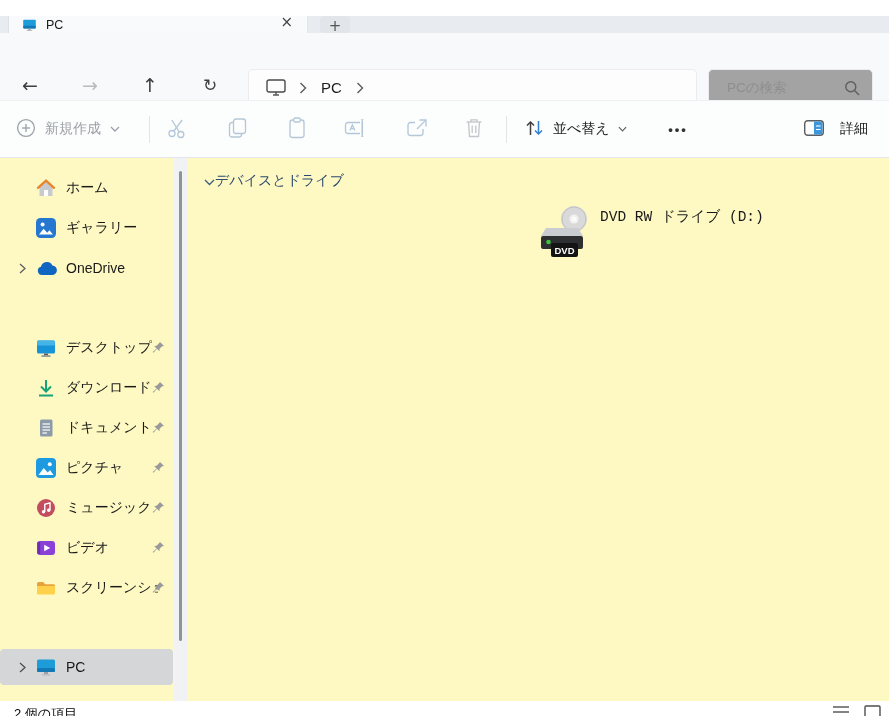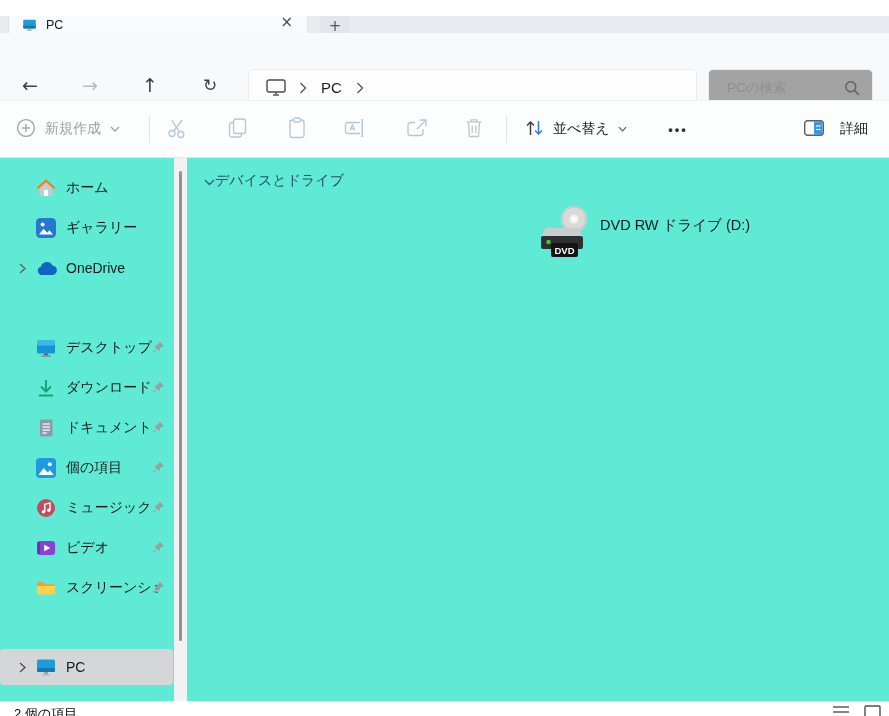--- a/index.html
+++ b/index.html
@@ -47,21 +47,21 @@
   .tbd1{left:149px} .tbd2{left:506px}
   .tb-ico { position:absolute; top:13px; width:32px; height:32px; display:flex; align-items:center; justify-content:center; }
   .tb-cut{left:161px} .tb-copy{left:221px} .tb-paste{left:281px} .tb-rename{left:339px} .tb-share{left:401px} .tb-trash{left:458px}
   .tb-sort { left:524px; gap:8px; font-size:14px; color:#1f1f1f; }
   .tb-more { left:656px; width:44px; justify-content:center; color:#333; font-size:13px;
              letter-spacing:2px; font-weight:bold; }
   .tb-details { right:21px; gap:16px; font-size:14px; color:#1b1b1b; }
   .chev-dn { display:flex; color:#6e6e6e; }
 
   
-  .bodyarea { position:absolute; top:142px; left:0; right:0; height:543px; background:#5eead4; }
+  .bodyarea { position:absolute; top:142px; left:0; right:0; height:543px; background:#fef9c3; }
   .sidebar { position:absolute; left:0; top:0; width:173px; height:100%; padding-top:10px; }
   .side-item { position:relative; height:40px; display:flex; align-items:center; padding-left:8px; border-radius:5px; }
   .side-item.selected { background:#d5d6d7; height:36px; border-radius:4px; }
   .side-chev { width:28px; display:flex; justify-content:center; align-items:center; }
   .side-icon { width:21px; display:flex; }
   .side-label { margin-left:9px; font-size:14px; color:#191919; white-space:nowrap; overflow:hidden; max-width:92px; }
   .side-pin { position:absolute; right:8px; top:13px; display:flex; }
   .spacer40 { height:40px; } .spacer41 { height:41px; }
 
   .scrolltrack { position:absolute; left:174px; top:0; width:13px; height:100%; background:#f1f2f3; }
@@ -69,21 +69,21 @@
 
   .main { position:absolute; left:187px; top:0; right:0; height:100%; }
   .group-header { position:absolute; left:17px; top:14px; display:flex; align-items:center; gap:0;
                   font-size:14px; color:#2c4a6e; }
   .tile { position:absolute; }
   .tile-c { left:23px; top:38px; width:322px; height:68px; }
   .tile-d { left:347px; top:38px; width:262px; height:68px; }
   .tile-icon-c { position:absolute; left:6px; top:7px; display:flex; }
   .tile-icon-d { position:absolute; left:2px; top:6px; display:flex; }
   .tile-name { position:absolute; left:73px; top:3px; font-size:14.5px; color:#191919; white-space:nowrap; }
-  .tile-d .tile-name { left:66px; top:20px; }
+  .tile-d .tile-name { left:66px; top:11px;font-family:Liberation Mono, monospace; }
   .disk-bar { position:absolute; left:73px; top:25px; width:237px; height:17px; background:#e7e7e7;
               border:1px solid #9b9b9b; }
   .disk-fill { height:100%; background:#1266b1; }
   .tile-caption { position:absolute; left:73px; top:46px; font-size:13px; color:#6d6d6d; white-space:nowrap; }
 
   
   .statusbar { position:absolute; left:0; right:0; bottom:5px; height:26px; background:#fff;
                display:flex; align-items:center; }
   .status-text { margin-left:14px; font-size:13px; color:#000000; }
   .status-icons { position:absolute; right:8px; display:flex; gap:14px; align-items:center; }
@@ -361,21 +361,21 @@
 
       <div class="side-item">
         <span class="side-chev"></span>
         <span class="side-icon">
           <svg width="20" height="20" viewBox="0 0 20 20">
               <rect width="20" height="20" rx="4" fill="#1e9ae0"></rect>
               <circle cx="13.8" cy="6.2" r="2" fill="#fff"></circle>
               <path d="M2.5 17l5.2-7 4 4.6 2.3-2.6 3.5 5z" fill="#fff"></path>
             </svg>
         </span>
-        <span class="side-label">個の項目</span>
+        <span class="side-label">ピクチャ</span>
         <span class="side-pin">
           <svg width="13" height="13" viewBox="0 0 13 13" fill="#9a9a9a">
               <path d="M8 1l4 4-2.2.6-2.2 2.2-.2 2.4L5 7.8l-3.6 4-.8-.8 4-3.6L2.2 5l2.4-.2L6.8 2.6z"></path>
             </svg>
         </span>
       </div>
 
       <div class="side-item">
         <span class="side-chev"></span>
         <span class="side-icon">

